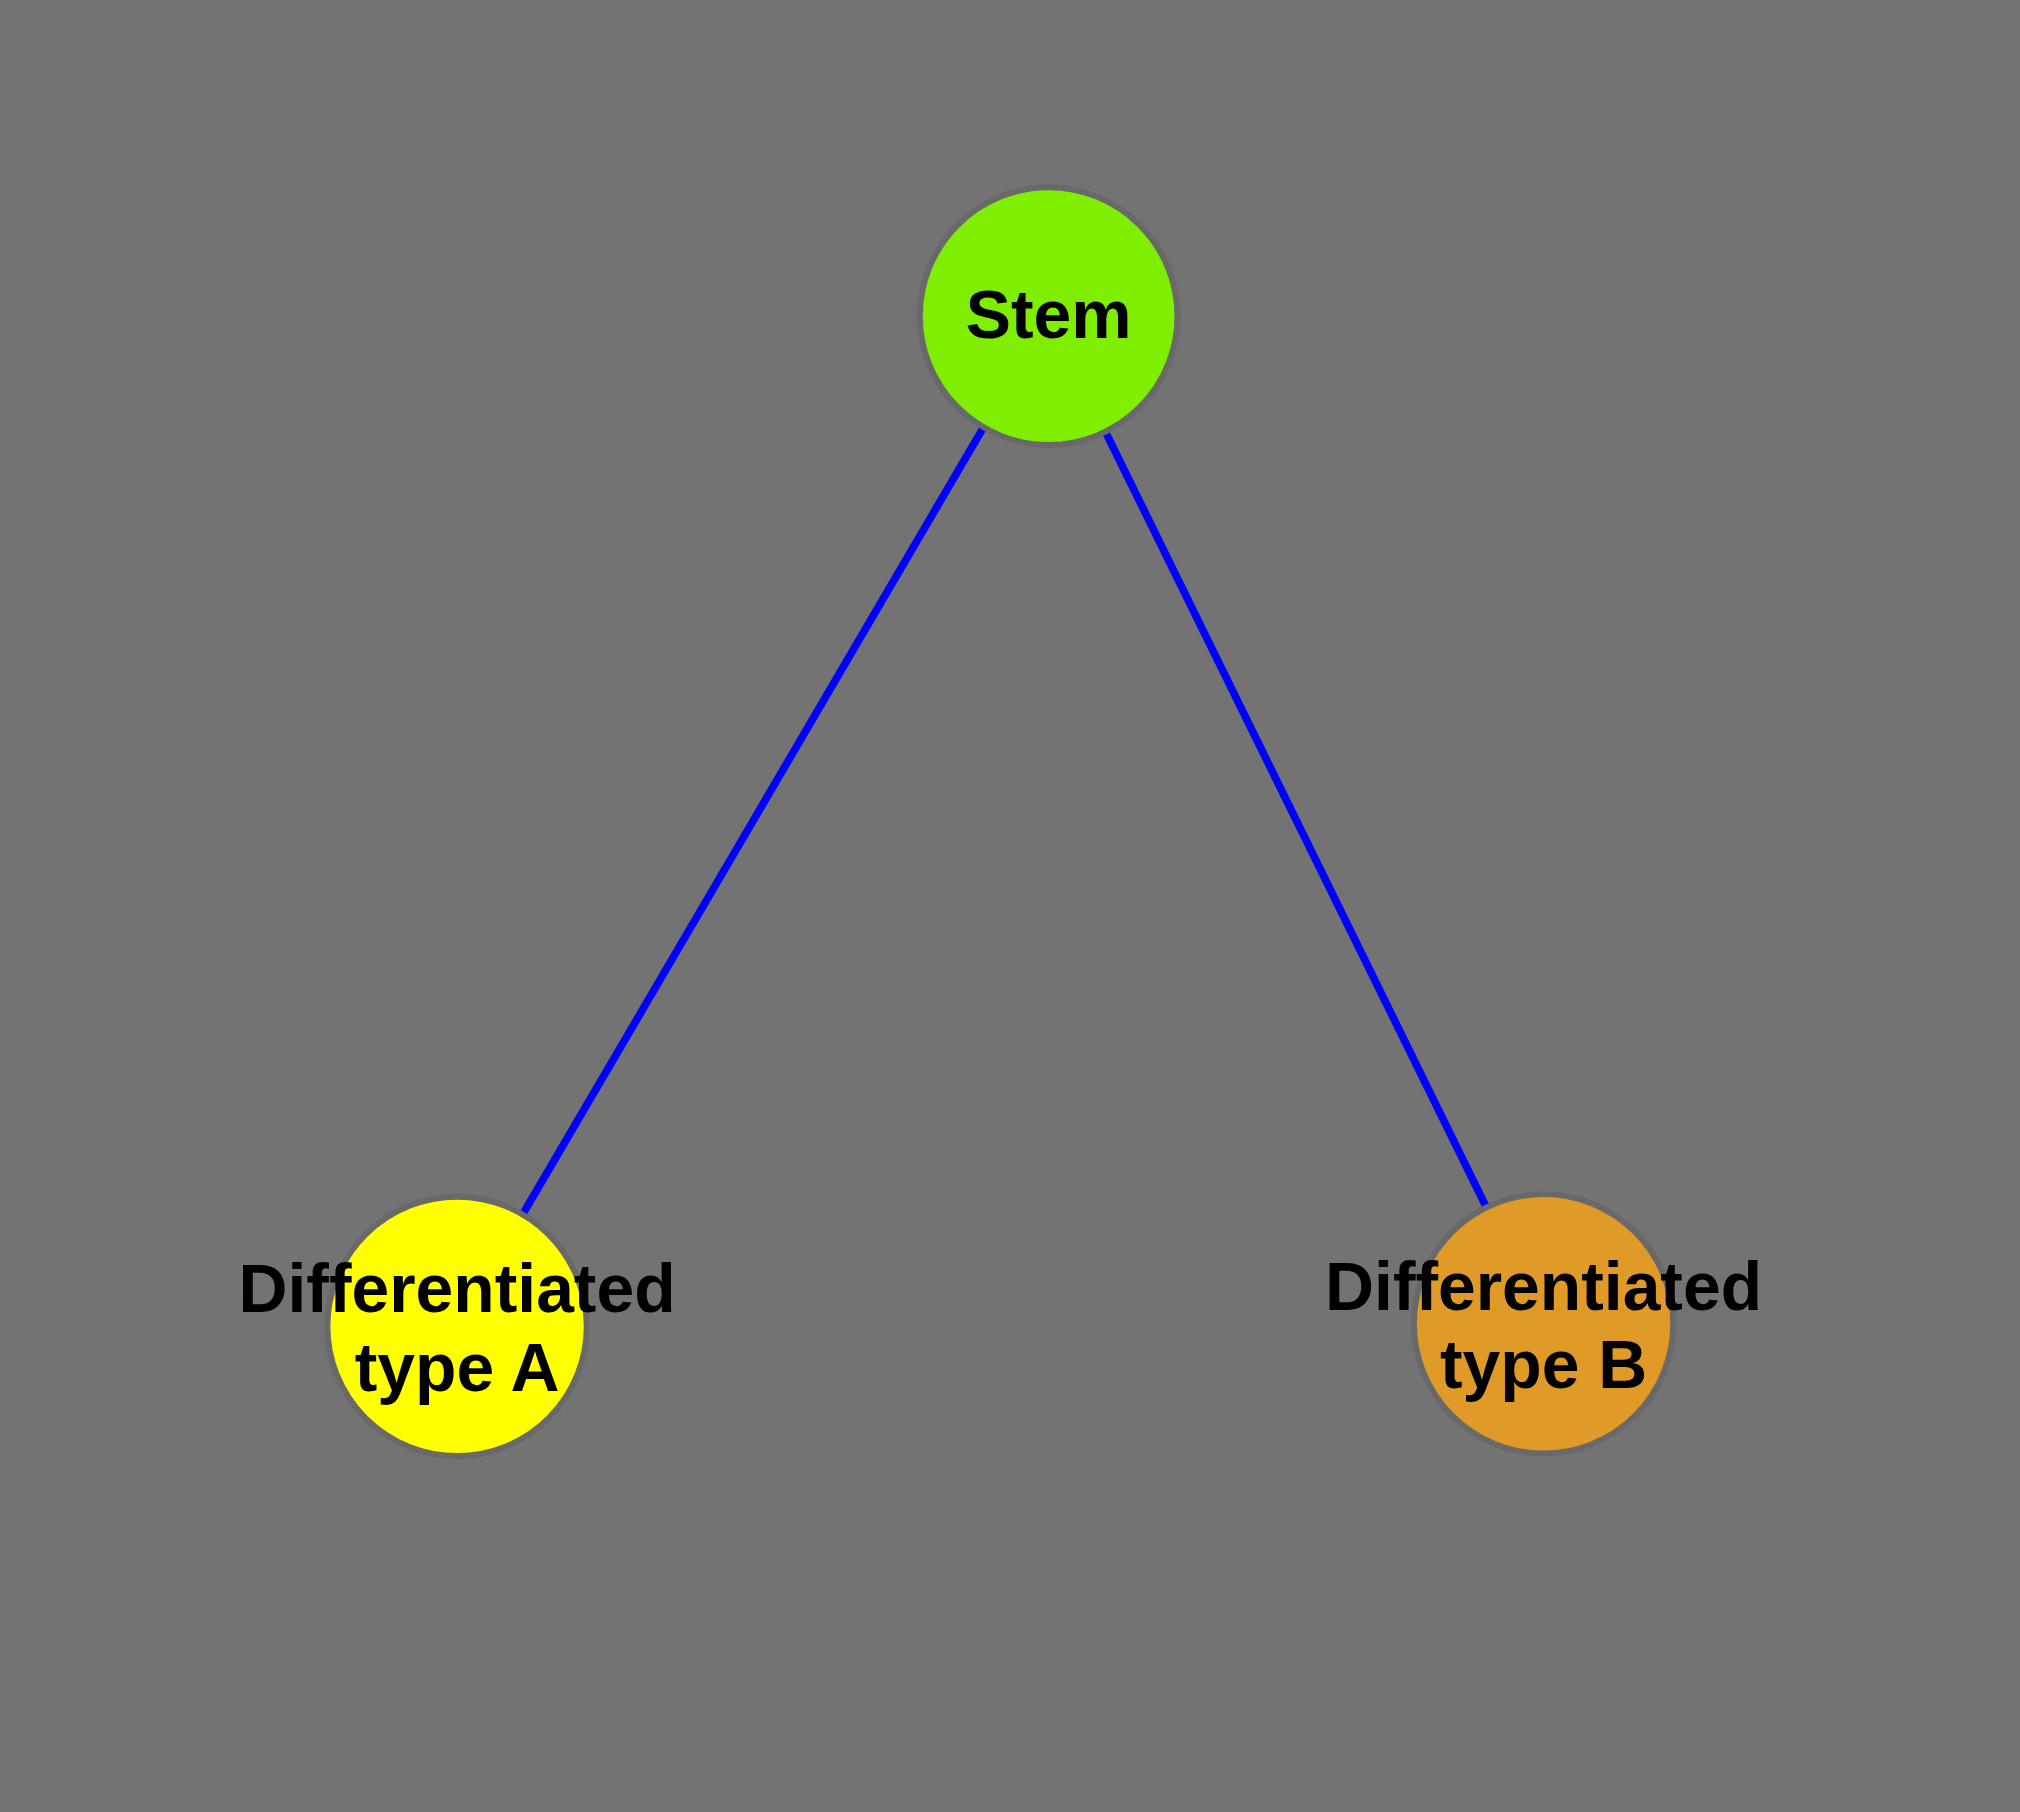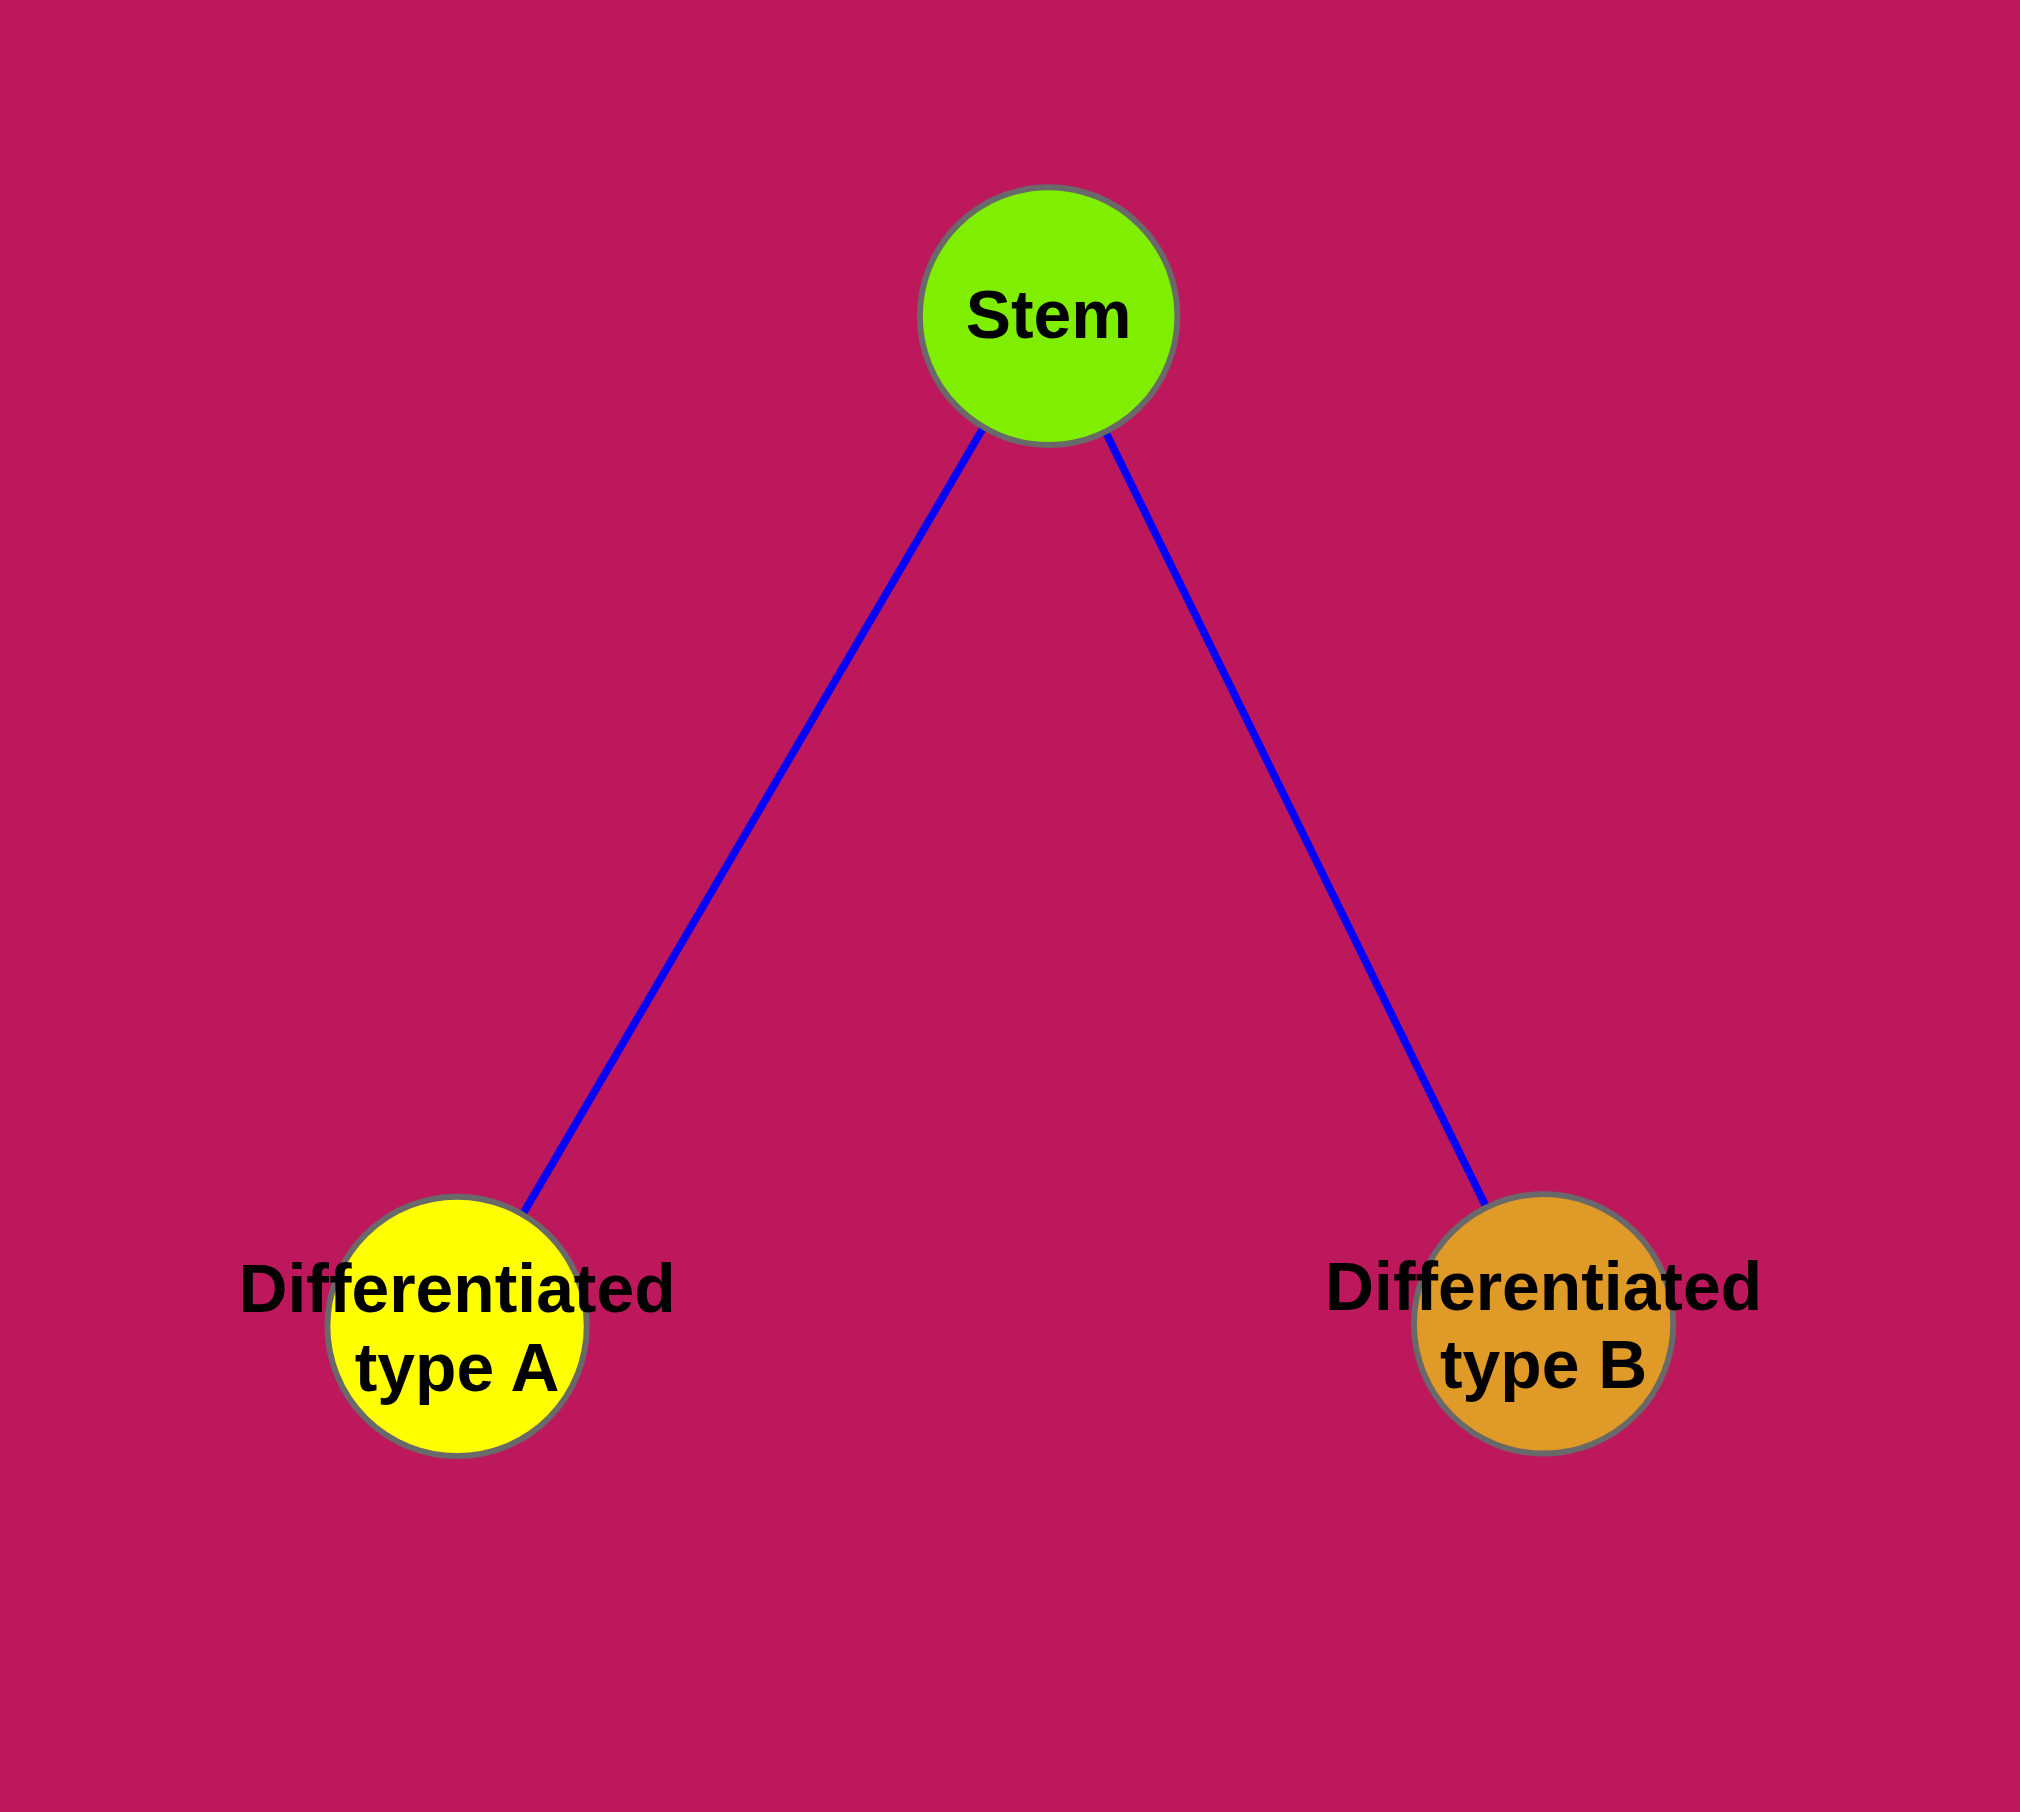--- a/index.html
+++ b/index.html
@@ -5,21 +5,21 @@
 <style>
   html, body {
     margin: 0;
     padding: 0;
     background: #ccccfa;
   }
   #canvas {
     position: relative;
     width: 2021px;
     height: 1812px;
-    background: #be185d;
+    background: #737373;
     overflow: hidden;
     font-family: "Liberation Sans", sans-serif;
   }
   #graph-svg {
     position: absolute;
     left: 0;
     top: 0;
     width: 2021px;
     height: 1812px;
   }

